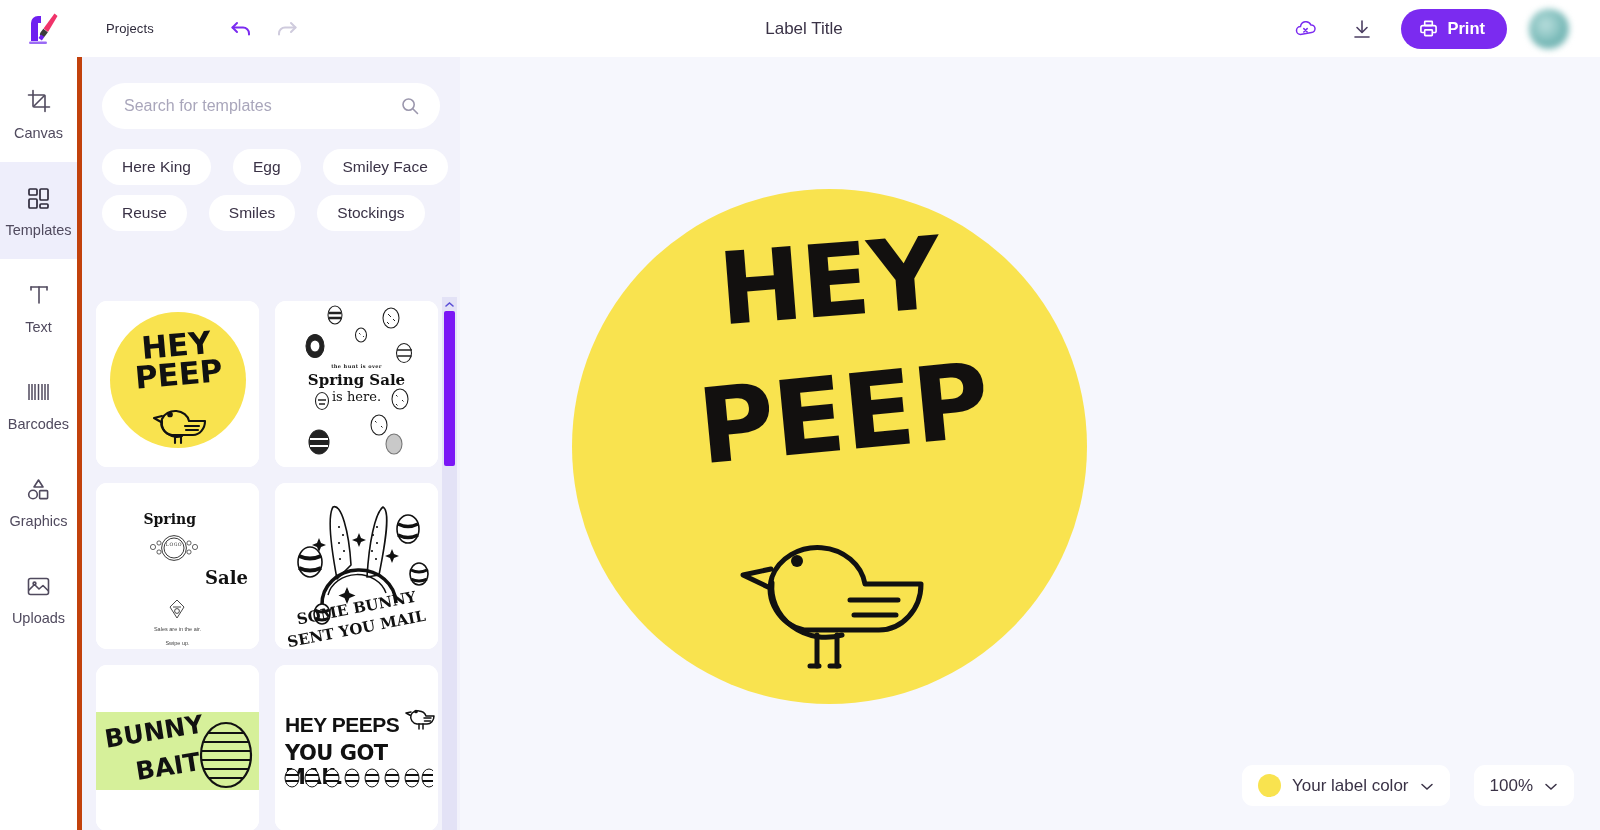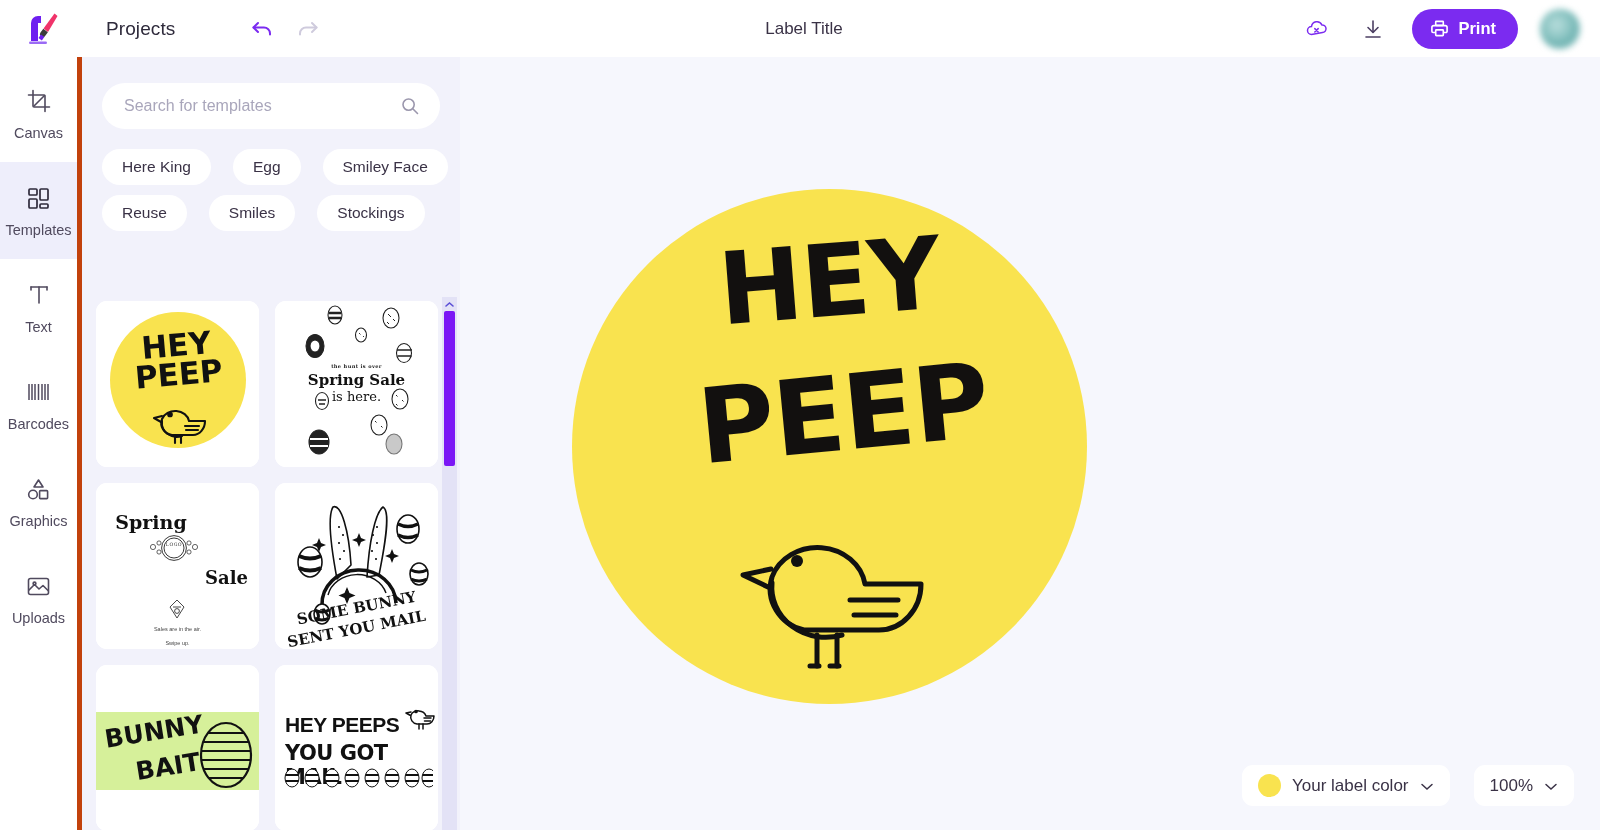--- a/index.html
+++ b/index.html
@@ -12,32 +12,32 @@
   .app { position: relative; width: 1600px; height: 830px; }
 
   
   .header {
     position: absolute; top: 0; left: 0; width: 1600px; height: 57px;
     background: #ffffff; display: flex; align-items: center;
     z-index: 40;
   }
   .logo-wrap { width: 82px; height: 57px; display: flex; align-items: center; justify-content: center; }
   .projects-label {
-    font-size: 19px; color: #2e2a3b; margin-left: 24px; letter-spacing: .1px;
+    font-size: 13px; color: #2e2a3b; margin-left: 24px; letter-spacing: .1px;
   }
   .undo-redo { display: flex; align-items: center; gap: 16px; margin-left: 72px; }
   .ur-btn { width: 30px; height: 30px; display: flex; align-items: center; justify-content: center; cursor: pointer; }
   .doc-title {
     position: absolute; left: 8px; right: 0; top: 0; height: 57px;
     display: flex; align-items: center; justify-content: center;
     font-size: 17px; color: #3a3246; pointer-events: none;
   }
   .header-right {
     margin-left: auto; display: flex; align-items: center; gap: 22px;
-    padding-right: 20px; z-index: 5;
+    padding-right: 31px; z-index: 5;
   }
   .icon-btn { width: 34px; height: 34px; display: flex; align-items: center; justify-content: center; cursor: pointer; }
   .print-btn {
     display: flex; align-items: center; gap: 9px;
     background: #7b2bf0; color: #fff; border: none; border-radius: 22px;
     height: 40px; padding: 0 22px 0 18px; font-size: 16.5px; font-weight: bold;
     cursor: pointer; font-family: "Liberation Sans", sans-serif;
   }
   .avatar {
     width: 40px; height: 40px; border-radius: 50%;
@@ -315,21 +315,21 @@
               <ellipse cx="119" cy="143" rx="8" ry="10" fill="#c9c9c9" stroke="#777"></ellipse>
             </svg>
             <div style="position:absolute;left:0;top:62px;width:163px;text-align:center;font-family:'DejaVu Serif',serif;font-size:5px;font-weight:bold;color:#222;letter-spacing:.4px;">the hunt is over</div>
             <div style="position:absolute;left:0;top:70px;width:163px;text-align:center;font-family:'DejaVu Serif',serif;font-size:15px;font-weight:bold;color:#111;">Spring Sale</div>
             <div style="position:absolute;left:0;top:88px;width:163px;text-align:center;font-family:'DejaVu Serif',serif;font-size:13px;color:#111;">is here.</div>
           </div>
         </div>
 
         <div class="card">
           <div class="tn">
-            <div style="position:absolute;left:10px;top:28px;width:90px;text-align:center;font-family:'DejaVu Serif',serif;font-weight:bold;font-size:19px;color:#111;">Spring</div>
+            <div style="position:absolute;left:10px;top:28px;width:90px;text-align:right;font-family:'DejaVu Serif',serif;font-weight:bold;font-size:14px;color:#111;">Spring</div>
             <svg style="position:absolute;left:42px;top:50px;" width="72" height="30" viewBox="0 0 72 30" fill="none" stroke="#222" stroke-width="0.9">
               <circle cx="36" cy="15" r="12.4"></circle>
                 <circle cx="36" cy="15" r="10"></circle>
               <g stroke-width="0.7">
                 <circle cx="15" cy="14" r="2.6"></circle>
                   <circle cx="21" cy="10" r="2.1"></circle>
                   <circle cx="21" cy="19" r="2.1"></circle>
                 <circle cx="57" cy="14" r="2.6"></circle>
                   <circle cx="51" cy="10" r="2.1"></circle>
                   <circle cx="51" cy="19" r="2.1"></circle>

